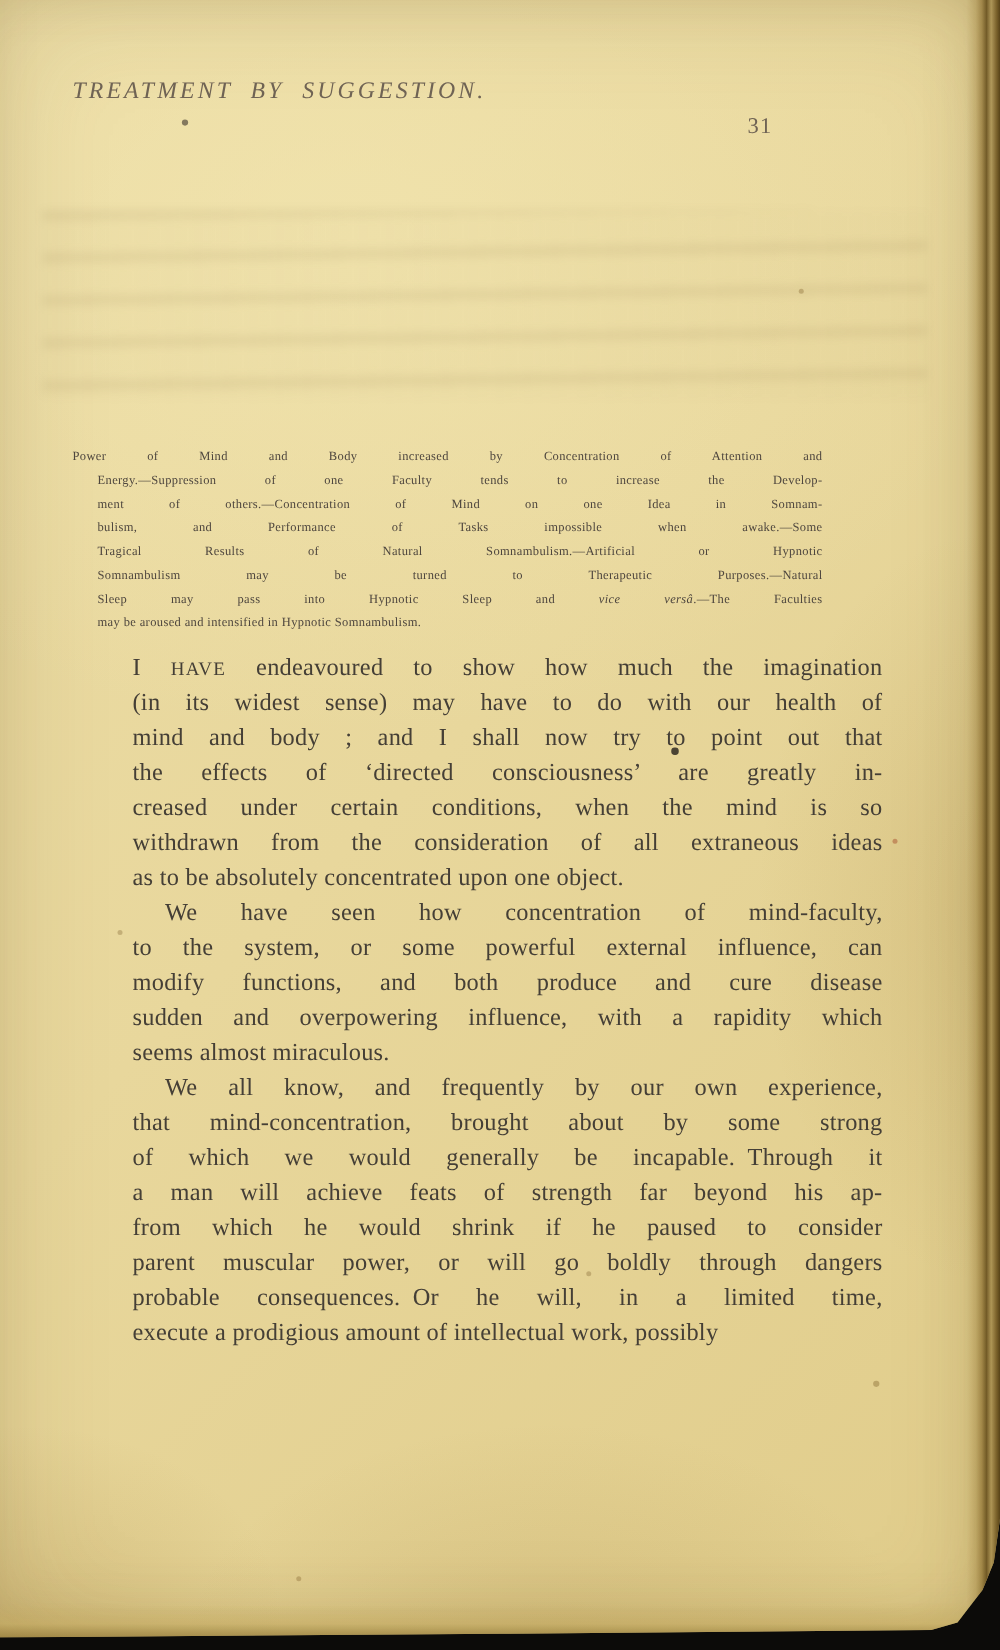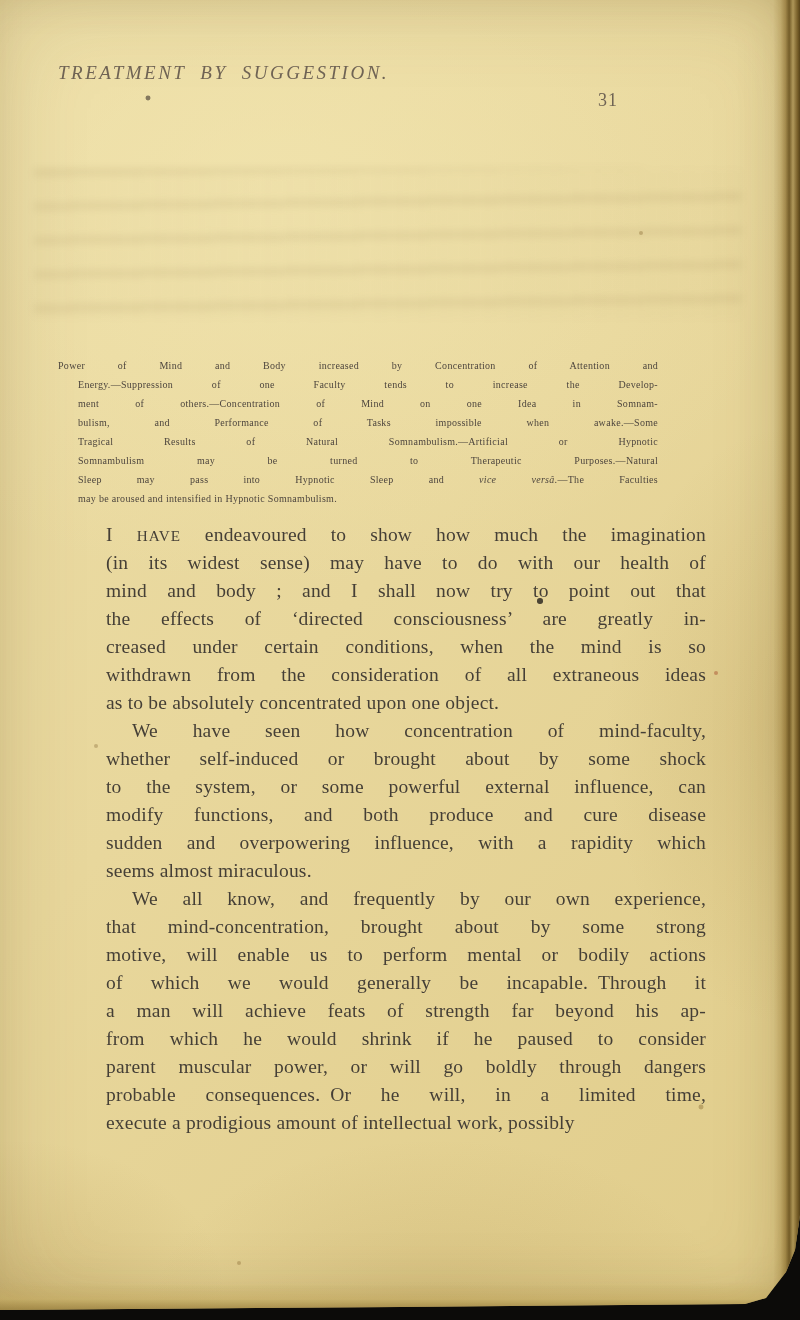--- a/index.html
+++ b/index.html
@@ -159,30 +159,28 @@
           <div class="bline"><span class="seg-plain">I </span><span class="seg-smallcaps">HAVE</span><span class="seg-plain"> endeavoured to show how much the imagination</span></div>
           <div class="bline">(in its widest sense) may have to do with our health of</div>
           <div class="bline">mind and body ; and I shall now try to point out that</div>
           <div class="bline">the effects of ‘directed consciousness’ are greatly in-</div>
           <div class="bline">creased under certain conditions, when the mind is so</div>
           <div class="bline">withdrawn from the consideration of all extraneous ideas</div>
           <div class="bline last">as to be absolutely concentrated upon one object.</div>
         </div>
         <div class="para">
           <div class="bline first">We have seen how concentration of mind-faculty,</div>
-          <div class="bline">whether self-induced or brought about by some shock</div>
           <div class="bline">to the system, or some powerful external influence, can</div>
           <div class="bline">modify functions, and both produce and cure disease</div>
           <div class="bline">sudden and overpowering influence, with a rapidity which</div>
           <div class="bline last">seems almost miraculous.</div>
         </div>
         <div class="para">
           <div class="bline first">We all know, and frequently by our own experience,</div>
           <div class="bline">that mind-concentration, brought about by some strong</div>
-          <div class="bline">motive, will enable us to perform mental or bodily actions</div>
           <div class="bline">of which we would generally be incapable. Through it</div>
           <div class="bline">a man will achieve feats of strength far beyond his ap-</div>
           <div class="bline">from which he would shrink if he paused to consider</div>
           <div class="bline">parent muscular power, or will go boldly through dangers</div>
           <div class="bline">probable consequences. Or he will, in a limited time,</div>
           <div class="bline last">execute a prodigious amount of intellectual work, possibly</div>
         </div>
       </div>
 
     <div class="specks"></div>

